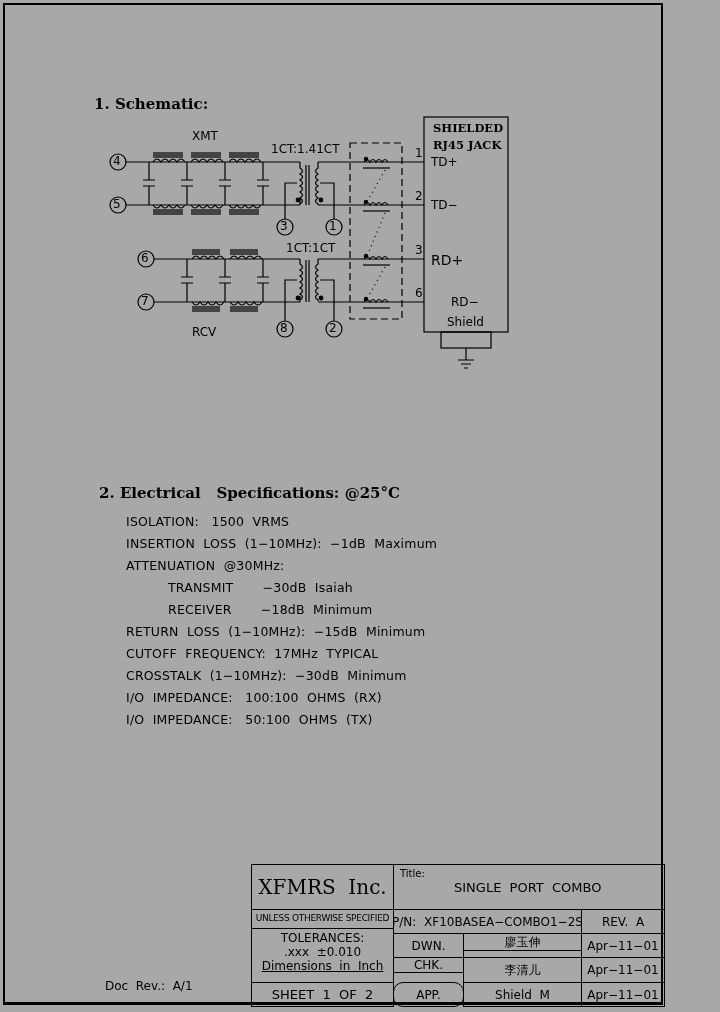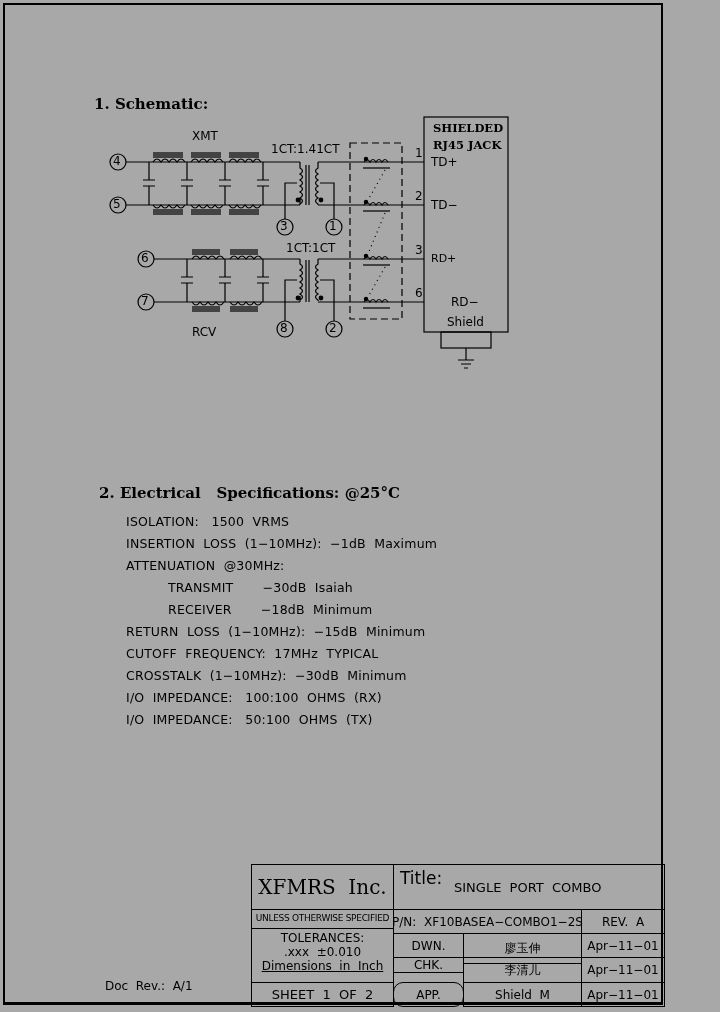--- a/index.html
+++ b/index.html
@@ -155,21 +155,21 @@
 <div class="abs" style="left:329px;top:321px;font-size:12px;">2</div>
 
 <div class="abs serif-bold" style="left:433px;top:121px;font-size:11.5px;">SHIELDED</div>
 <div class="abs serif-bold" style="left:433px;top:138px;font-size:11.5px;">RJ45  JACK</div>
 
 <div class="abs" style="left:415px;top:146px;font-size:12px;">1</div>
 <div class="abs" style="left:431px;top:155px;font-size:12px;">TD+</div>
 <div class="abs" style="left:415px;top:189px;font-size:12px;">2</div>
 <div class="abs" style="left:431px;top:198px;font-size:12px;">TD−</div>
 <div class="abs" style="left:415px;top:243px;font-size:12px;">3</div>
-<div class="abs" style="left:431px;top:252px;font-size:11px;">RD+</div>
+<div class="abs" style="left:431px;top:252px;font-size:14px;">RD+</div>
 <div class="abs" style="left:415px;top:286px;font-size:12px;">6</div>
 <div class="abs" style="left:451px;top:295px;font-size:12px;">RD−</div>
 <div class="abs" style="left:447px;top:315px;font-size:12px;">Shield</div>
 
 <div class="abs serif-bold h1" style="left:99px;top:484px;white-space:pre;">2. Electrical   Specifications: @25°C</div>
 <div class="abs spec" style="left:126px;top:514px;white-space:pre;">ISOLATION:   1500  VRMS</div>
 <div class="abs spec" style="left:126px;top:536px;white-space:pre;">INSERTION  LOSS  (1−10MHz):  −1dB  Maximum</div>
 <div class="abs spec" style="left:126px;top:558px;white-space:pre;">ATTENUATION  @30MHz:</div>
 <div class="abs spec" style="left:168px;top:580px;white-space:pre;">TRANSMIT       −30dB  Isaiah</div>
 <div class="abs spec" style="left:168px;top:602px;white-space:pre;">RECEIVER       −18dB  Minimum</div>
@@ -177,35 +177,35 @@
 <div class="abs spec" style="left:126px;top:646px;white-space:pre;">CUTOFF  FREQUENCY:  17MHz  TYPICAL</div>
 <div class="abs spec" style="left:126px;top:668px;white-space:pre;">CROSSTALK  (1−10MHz):  −30dB  Minimum</div>
 <div class="abs spec" style="left:126px;top:690px;white-space:pre;">I/O  IMPEDANCE:   100:100  OHMS  (RX)</div>
 <div class="abs spec" style="left:126px;top:712px;white-space:pre;">I/O  IMPEDANCE:   50:100  OHMS  (TX)</div>
 
 <div class="abs" style="left:105px;top:979px;font-size:12px;white-space:pre;">Doc  Rev.:  A/1</div>
 
 <div class="tb">
   <div class="cell" style="left:0;top:0;width:143px;height:46px;font-family:'DejaVu Serif',serif;font-size:20px;white-space:pre;">XFMRS  Inc.</div>
   <div class="cell" style="left:142px;top:0;width:272px;height:46px;">
-    <span class="abs" style="left:6px;top:3px;font-size:17px;">Title:</span>
+    <span class="abs" style="left:6px;top:3px;font-size:10px;">Title:</span>
     <span class="abs" style="left:60px;top:15px;font-size:13px;white-space:pre;">SINGLE  PORT  COMBO</span>
   </div>
   <div class="cell" style="left:0;top:45px;width:143px;height:74px;flex-direction:column;justify-content:flex-start;padding-top:3px;">
     <div style="font-size:9px;letter-spacing:-0.3px;">UNLESS OTHERWISE SPECIFIED</div>
     <div style="margin-top:5px;font-size:12px;border-top:1px solid #000;width:100%;text-align:center;padding-top:2px;">TOLERANCES:</div>
     <div style="font-size:12px;white-space:pre;">.xxx  ±0.010</div>
     <div style="font-size:12px;white-space:pre;text-decoration:underline;">Dimensions  in  Inch</div>
   </div>
   <div class="cell" style="left:0;top:118px;width:143px;height:25px;font-size:13px;white-space:pre;">SHEET  1  OF  2</div>
   <div class="cell" style="left:142px;top:45px;width:189px;height:25px;white-space:pre;">P/N:  XF10BASEA−COMBO1−2S</div>
   <div class="cell" style="left:330px;top:45px;width:84px;height:25px;white-space:pre;">REV.  A</div>
 
   <div class="cell" style="left:142px;top:69px;width:71px;height:25px;">DWN.</div>
-  <div class="cell" style="left:212px;top:69px;width:119px;height:31px;font-family:'DejaVu Serif',serif;">廖玉伸</div>
+  <div class="cell" style="left:212px;top:69px;width:119px;height:18px;font-family:'DejaVu Serif',serif;">廖玉伸</div>
   <div class="cell" style="left:330px;top:69px;width:84px;height:25px;">Apr−11−01</div>
 
   <div class="cell" style="left:142px;top:93px;width:71px;height:16px;">CHK.</div>
   <div class="cell" style="left:212px;top:93px;width:119px;height:26px;font-family:'DejaVu Serif',serif;">李清儿</div>
   <div class="cell" style="left:330px;top:93px;width:84px;height:26px;">Apr−11−01</div>
 
   <div class="cell" style="left:142px;top:118px;width:71px;height:25px;border-radius:10px;">APP.</div>
   <div class="cell" style="left:212px;top:118px;width:119px;height:25px;white-space:pre;">Shield  M</div>
   <div class="cell" style="left:330px;top:118px;width:84px;height:25px;">Apr−11−01</div>
 </div>

